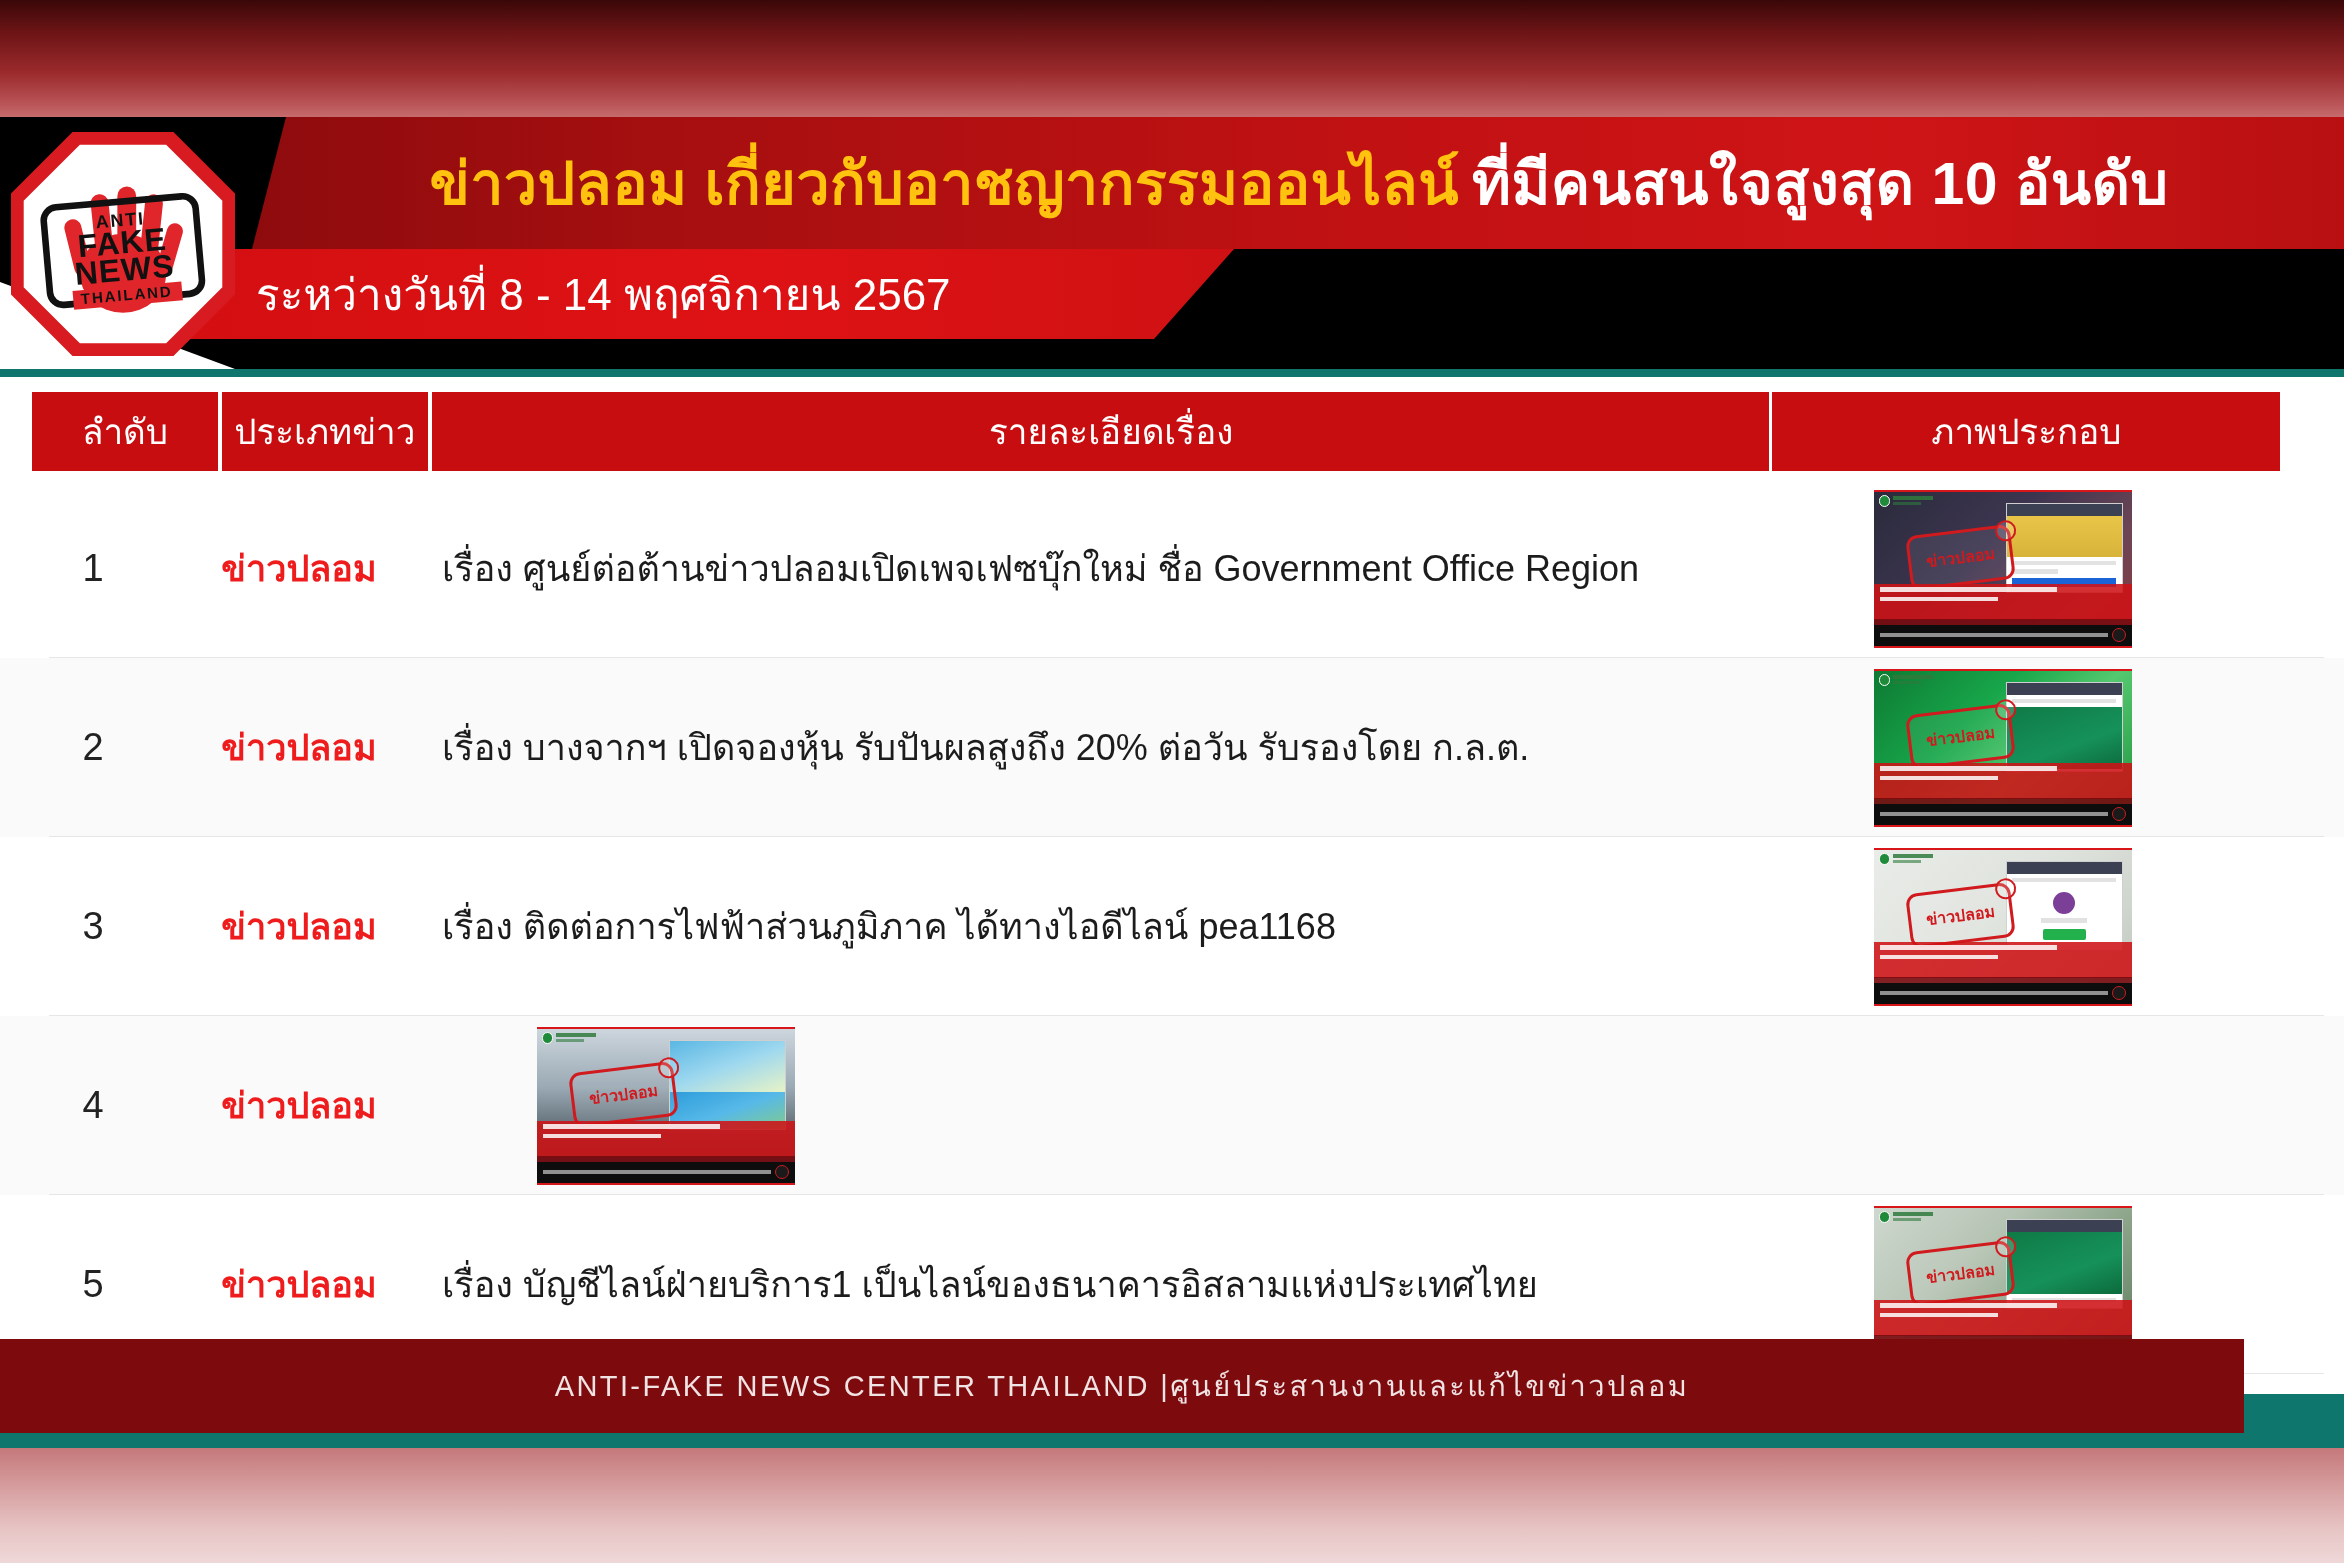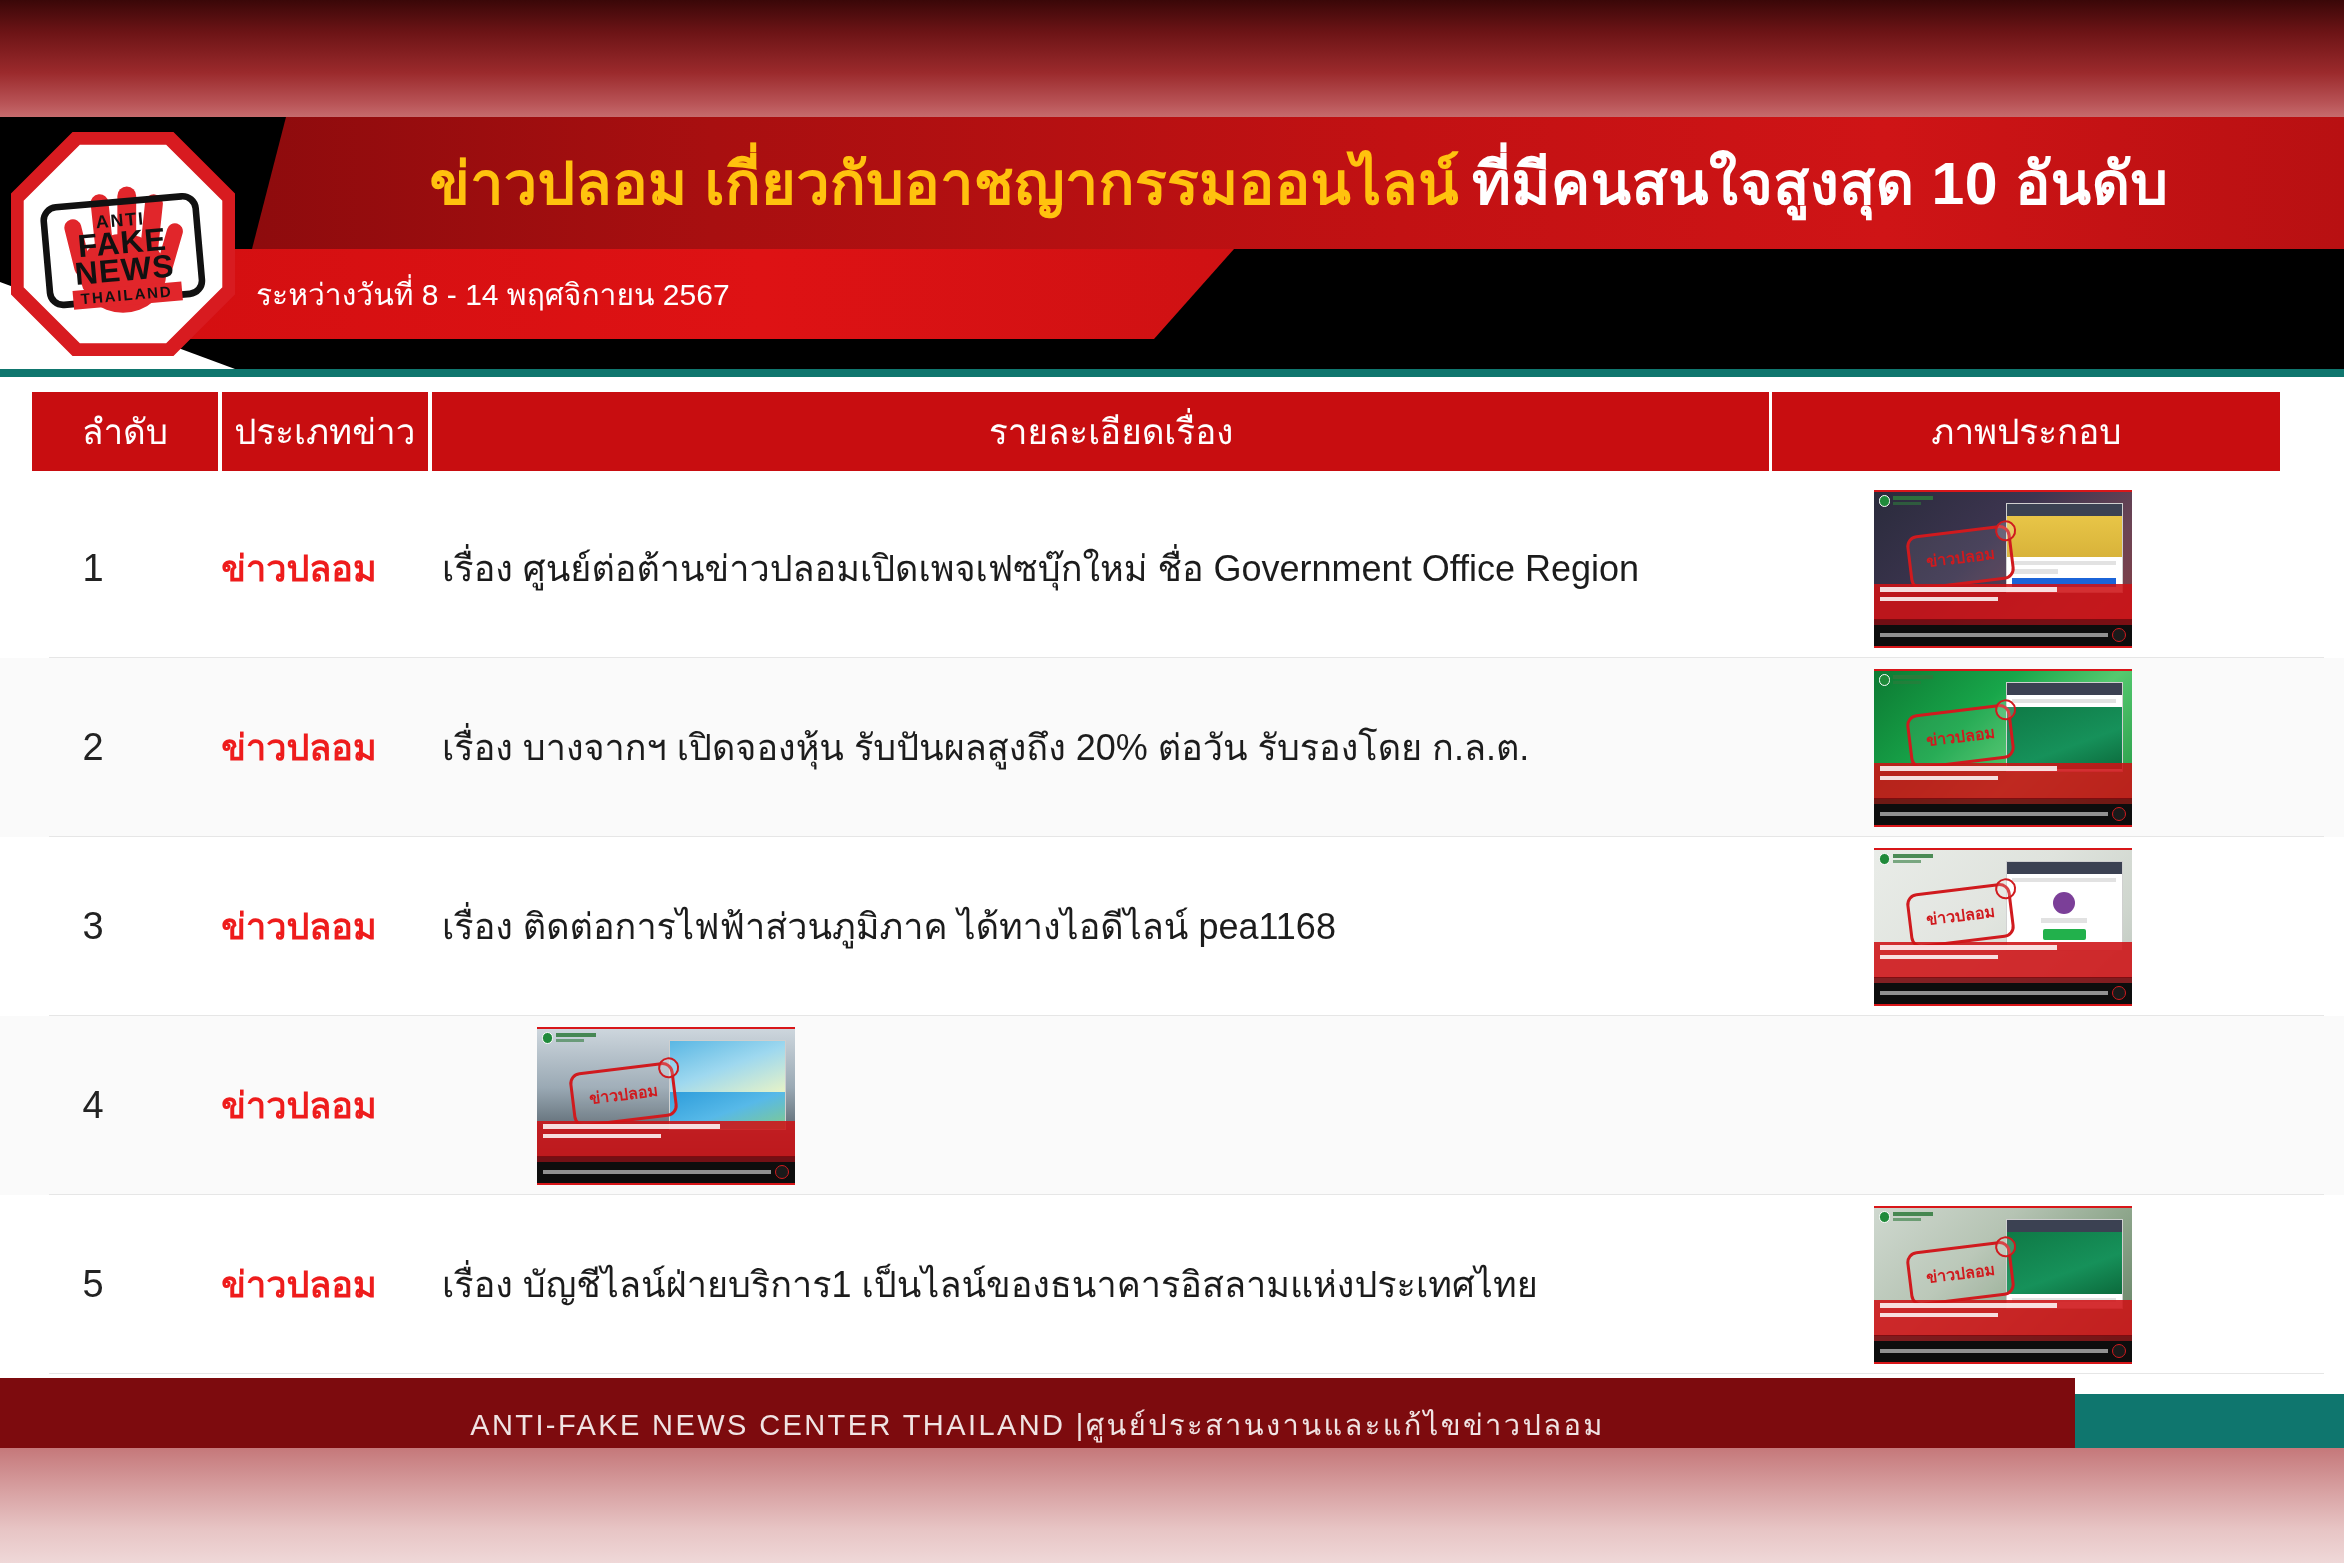--- a/index.html
+++ b/index.html
@@ -68,21 +68,21 @@
     left: 179px; top: 249px;
     width: 1055px; height: 90px;
     background: linear-gradient(90deg, #d40f11 0%, #de1214 55%, #cf1113 100%);
     clip-path: polygon(0 0, 1055px 0, 975px 90px, 0 90px);
   }
   .subtitle-text {
     position: absolute;
     left: 256px; top: 249px;
     height: 90px;
     display: flex; align-items: center;
-    font-size: 30px;
+    font-size: 44px;
     color: #ffffff;
     white-space: nowrap;
   }
 
   
   .header-wedge {
     position: absolute;
     left: 0; top: 282px;
     width: 235px; height: 87px;
     background: #ffffff;
@@ -317,22 +317,22 @@
     border-radius: 50%;
     border: 1.9px solid #d01a1e;
     background: #1a1a1a;
     margin-left: 4.7px;
     flex: none;
   }
 
   
   .footer-bar {
     position: absolute;
-    left: 0; top: 1378px;
-    width: 2075px; height: 94px;
+    left: 0; top: 1339px;
+    width: 2244px; height: 94px;
     background: #7d0b0e;
     display: flex;
     align-items: center;
     justify-content: center;
   }
   .footer-text {
     color: #f0e3e3;
     font-size: 29px;
     letter-spacing: 2.4px;
     white-space: nowrap;

